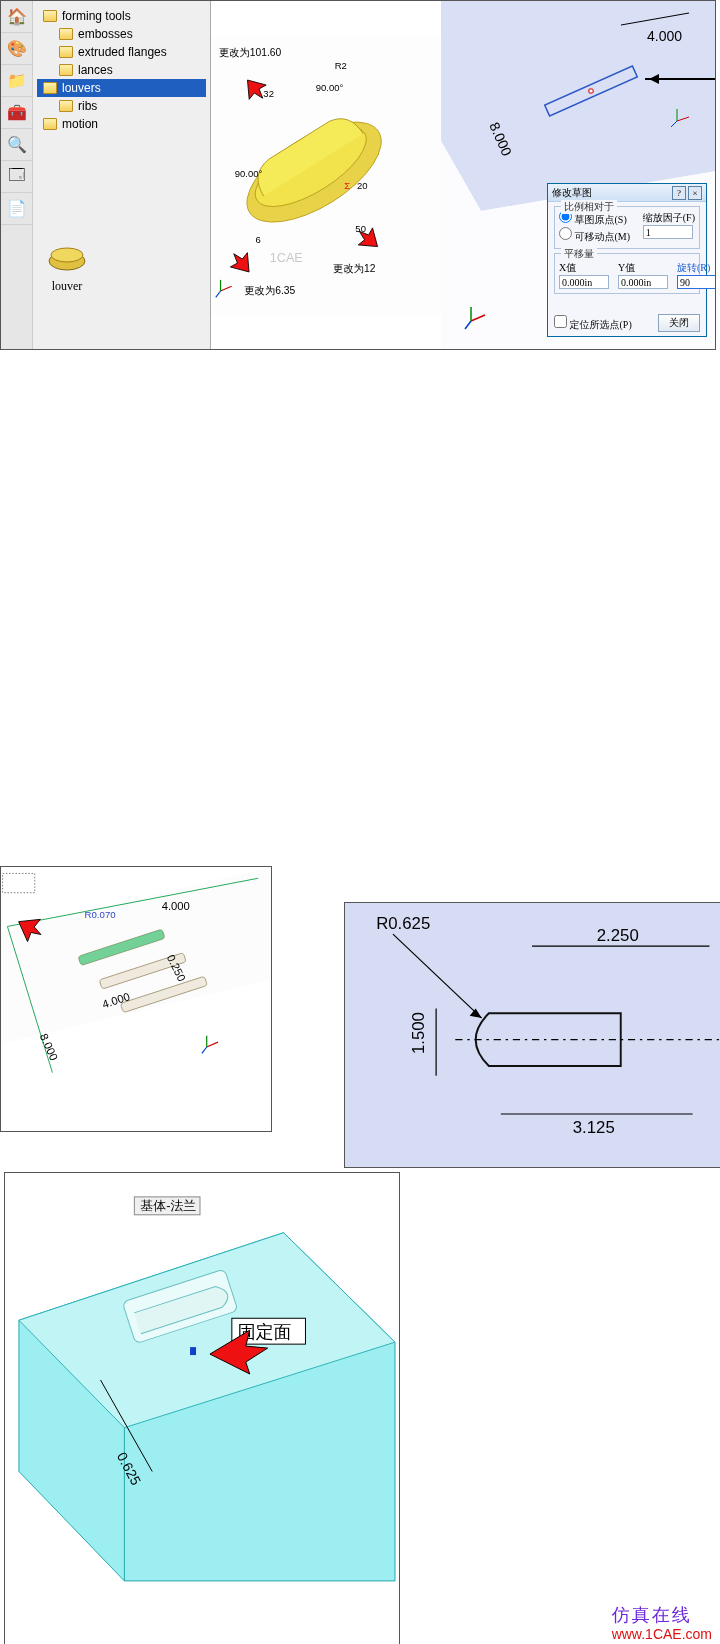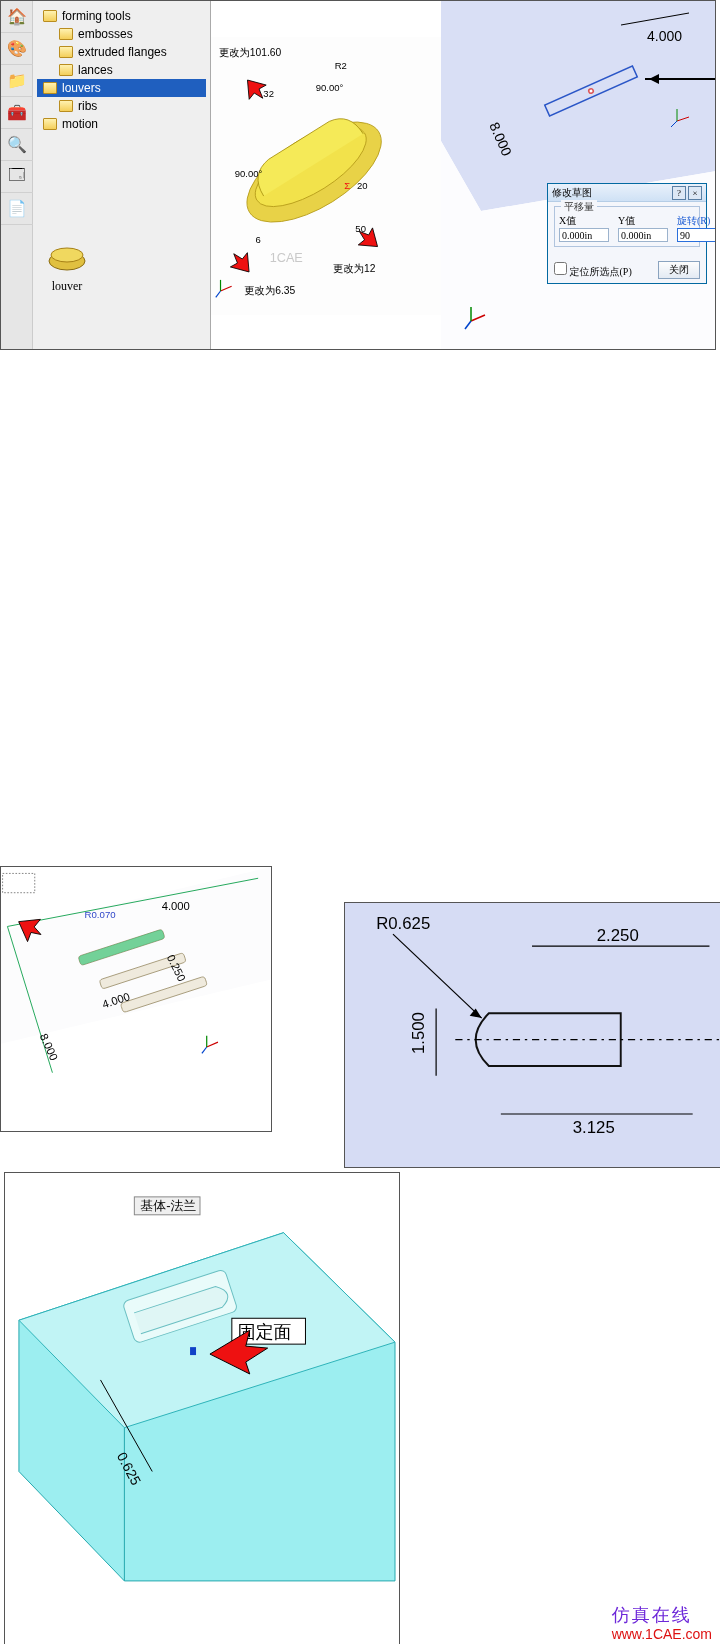--- a/index.html
+++ b/index.html
@@ -28,21 +28,21 @@
   
   .dlg { position:absolute; right:8px; top:182px; width:160px; background:#f4f6fb; border:1px solid #0369a1; font:10px Tahoma; color:#000; }
   .dlg-title { height:18px; background:linear-gradient(#e9f1fb,#cfe1f5); border-bottom:1px solid #b5cde6; padding:2px 4px; display:flex; justify-content:space-between; align-items:center; }
   .dlg-title .btns span { display:inline-block; width:14px; height:14px; border:1px solid #5a7fa4; margin-left:2px; background:#dde8f5; text-align:center; line-height:12px; font-size:9px; }
   .dlg-body { padding:4px 6px; }
   .grp { border:1px solid #b0c4de; padding:3px 4px 4px; margin-bottom:4px; position:relative; }
   .grp-title { position:absolute; top:-7px; left:6px; background:#f4f6fb; padding:0 3px; font-size:10px; color:#333; }
   .inline { display:flex; gap:9px; margin-top:4px; }
   .fld { display:flex; flex-direction:column; font-size:10px; }
   .fld input { width:50px; height:14px; font:10px Tahoma; border:1px solid #9cb3cd; padding:0 2px; background:#fff; }
-  .chkln { display:flex; align-items:center; justify-content:space-between; margin-top:14px; }
+  .chkln { display:flex; align-items:center; justify-content:space-between; margin-top:20px; }
   .btn { border:1px solid #8aa3bf; background:linear-gradient(#fdfdfd,#e3eaf3); padding:1px 10px; font:10px Tahoma; }
 
   .watermark { position:absolute; right:8px; bottom:2px; font:18px/1.1 "SimSun",sans-serif; letter-spacing:2px; }
   .watermark .a { color:#6d28d9; }
   .watermark .b { color:#d11; font:14px Arial; letter-spacing:0; }
 </style>
 </head>
 <body>
 
 <div class="panel" style="left:0; top:0; width:336px; height:232px;">
@@ -262,20 +262,29 @@
     </g>
   </svg>
 
   <div class="dlg">
     <div class="dlg-title">
       <span>修改草图</span>
       <span class="btns"><span>?</span><span>×</span></span>
     </div>
     <div class="dlg-body">
       <div class="grp">
+        <span class="grp-title">比例相对于</span>
+        <div><input type="radio" checked="" style=""> <span>草图原点(S)</span></div>
+        <div><input type="radio" style=""> <span>可移动点(M)</span></div>
+        <div style="position:absolute; right:4px; top:4px;" class="fld">
+          <span>缩放因子(F)</span>
+          <input value="1" style="">
+        </div>
+      </div>
+      <div class="grp">
         <span class="grp-title">平移量</span>
         <div class="inline">
           <div class="fld">
               <span>X值</span>
               <input value="0.000in" style="">
             </div>
           <div class="fld">
               <span>Y值</span>
               <input value="0.000in" style="">
             </div>

